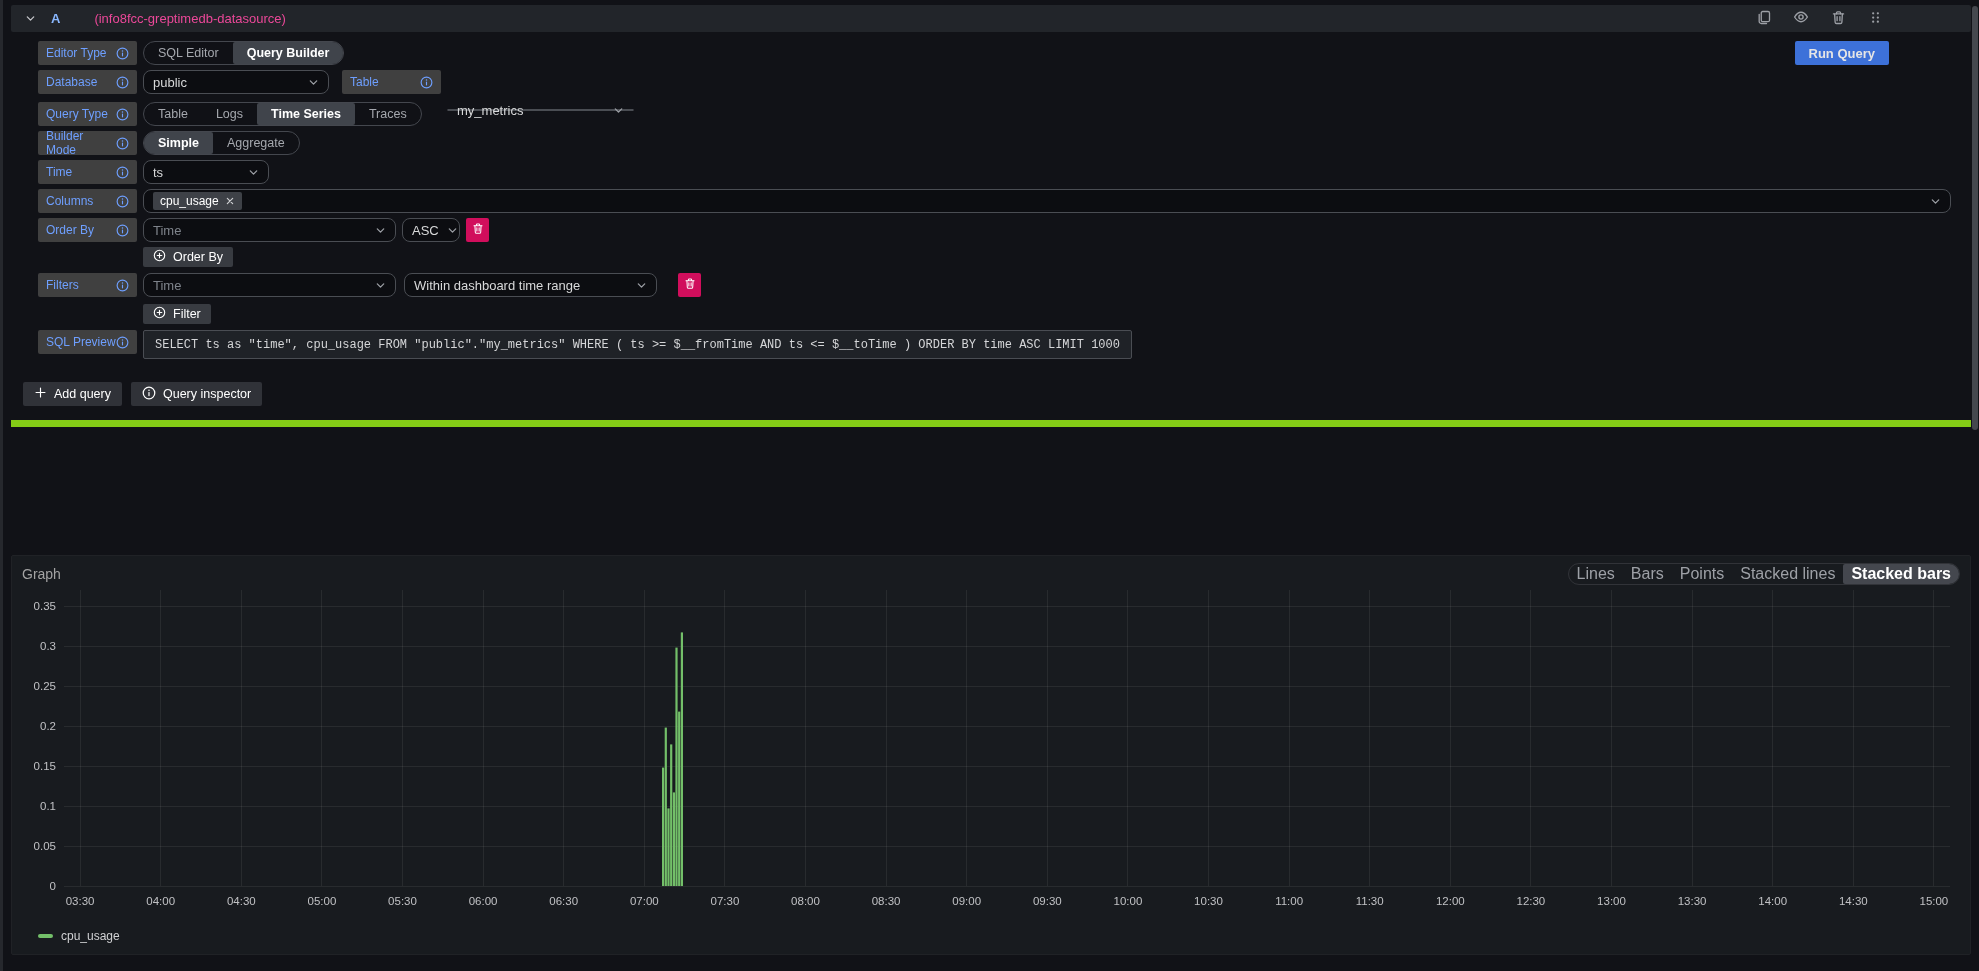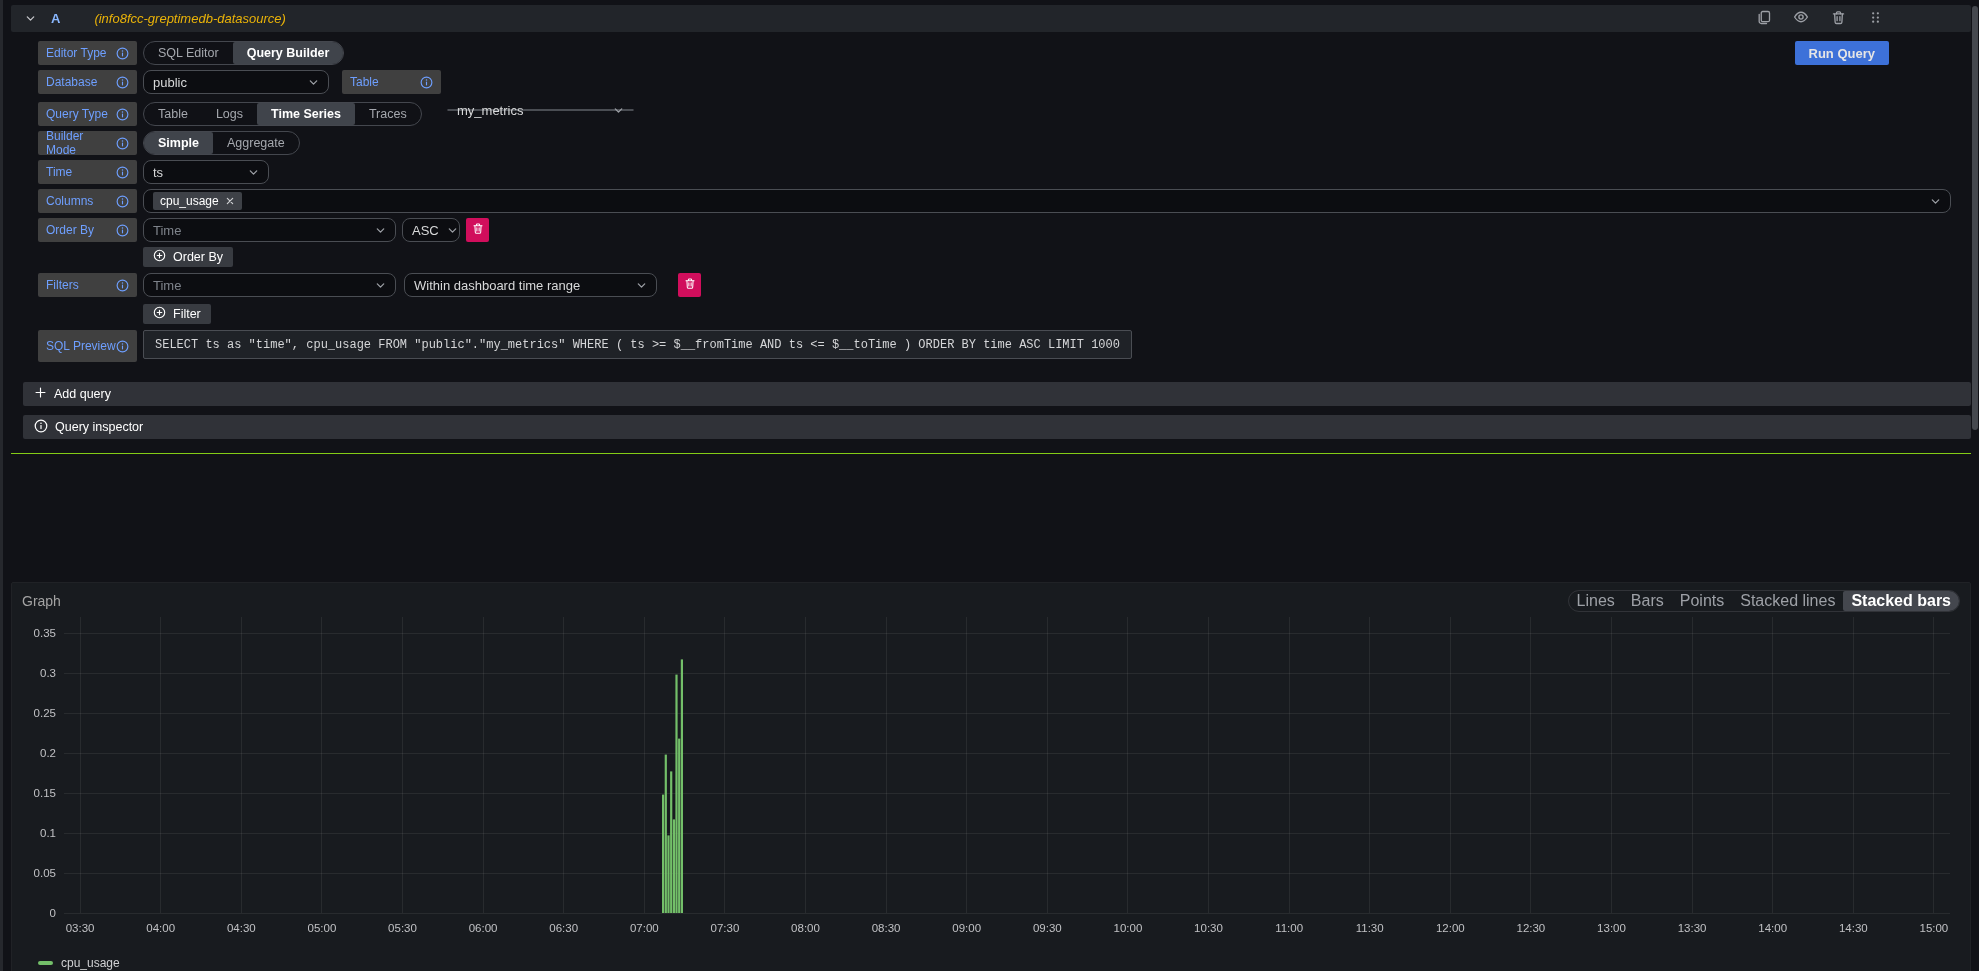--- a/index.html
+++ b/index.html
@@ -6,21 +6,21 @@
   html,body { width:1979px; height:971px; background:#111217; overflow:hidden;
     font-family:"Liberation Sans", sans-serif; color:#d8d9da; }
   .left-strip { position:fixed; left:0; top:0; width:3px; height:100%; background:#26282d; }
   .page { padding:5px 8px 0 11px; }
 
   
   .qheader { height:27px; background:#22252a; border-radius:2px;
     display:flex; align-items:center; padding:0 84px 0 14px; }
   .qheader .collapse { color:#c7c8cc; display:flex; margin-right:15px; cursor:pointer; }
   .refid { color:#8ab8ff; font-weight:700; font-size:13px; margin-right:34px; }
-  .dsname { color:#eab308; font-style:italic; font-size:13px; }
+  .dsname { color:#ec4899; font-size:13px; }
   .qheader .spacer { flex:1; }
   .hicon { background:none; border:none; color:#9da0a6; display:flex; align-items:center;
     padding:4px; margin-left:14px; cursor:pointer; }
 
   .qbody { padding:9px 20px 0 27px; }
   .qrow { display:flex; align-items:stretch; gap:6px; margin-bottom:5px; height:24px; }
   .qrow.sub { height:20px; margin-left:105px; margin-bottom:6px; }
 
   .flabel { width:99px; min-width:99px; display:flex; align-items:center;
     justify-content:space-between; padding:0 8px; background:#404040; border-radius:2px;
@@ -54,21 +54,21 @@
   .btn-danger { background:#d10e5c; color:#fff; width:23px; justify-content:center;
     padding:0; }
   .btn-add { background:#383b41; color:#fff; padding:0 10px; font-weight:500; }
   .btn-secondary { background:#303238; color:#fff; padding:0 11px; height:24px; font-weight:500; }
 
   .sqlbox { border:1px solid #4a4d53; background:#1f2227; border-radius:2px;
     font-family:"Liberation Mono", monospace; font-size:12px; color:#d5d6d8;
     display:flex; align-items:center; padding:0 11px; height:29px; align-self:flex-start; }
   .qrow.sqlrow { height:29px; }
   .qfooter { padding:18px 0 14px 12px; display:flex; gap:9px;
-    border-bottom:1px solid #84cc16; margin-top:0;flex-direction:column; }
+    border-bottom:7px solid #84cc16; margin-top:0; }
 
   .split-gap { height:128px; }
 
   
   .graph-panel { background:#181b1f; border:1px solid #202226; border-radius:2px;
     padding:6px 10px 8px 10px; height:400px; }
   .gheader { height:24px; display:flex; align-items:center; }
   .gtitle { font-size:14px; font-weight:400; color:#a3a3a3; }
   .gheader .spacer { flex:1; }
   .viz { border:1px solid #313338; background:transparent; }
@@ -364,21 +364,21 @@
         <button class="btn btn-add">
           <span class="i"><svg width="13" height="13" viewBox="0 0 16 16">
                 <circle cx="8" cy="8" r="6.4" stroke="currentColor" stroke-width="1.4" stroke-linecap="round" stroke-linejoin="round" fill="none"></circle>
                 <path d="M8 5.2 V10.8 M5.2 8 H10.8" stroke="currentColor" stroke-width="1.4" stroke-linecap="round" stroke-linejoin="round" fill="none"></path>
               </svg></span>
           <span>Filter</span>
         </button>
       </div>
 
       <div class="qrow sqlrow">
-        <div class="flabel" style="height:32px;align-self:flex-start;">
+        <div class="flabel" style="height:24px;align-self:flex-start;">
           <span>SQL Preview</span>
           <span class="i">
               <svg width="13" height="13" viewBox="0 0 16 16">
                 <circle cx="8" cy="8" r="6.6" stroke="currentColor" stroke-width="1.4" stroke-linecap="round" stroke-linejoin="round" fill="none"></circle>
                 <circle cx="8" cy="4.9" r="0.9" fill="currentColor"></circle>
                 <rect x="7.3" y="6.8" width="1.4" height="4.8" rx="0.7" fill="currentColor"></rect>
               </svg>
             </span>
         </div>
         <div class="sqlbox">SELECT ts as "time", cpu_usage FROM "public"."my_metrics" WHERE ( ts &gt;= $__fromTime AND ts &lt;= $__toTime ) ORDER BY time ASC LIMIT 1000</div>

